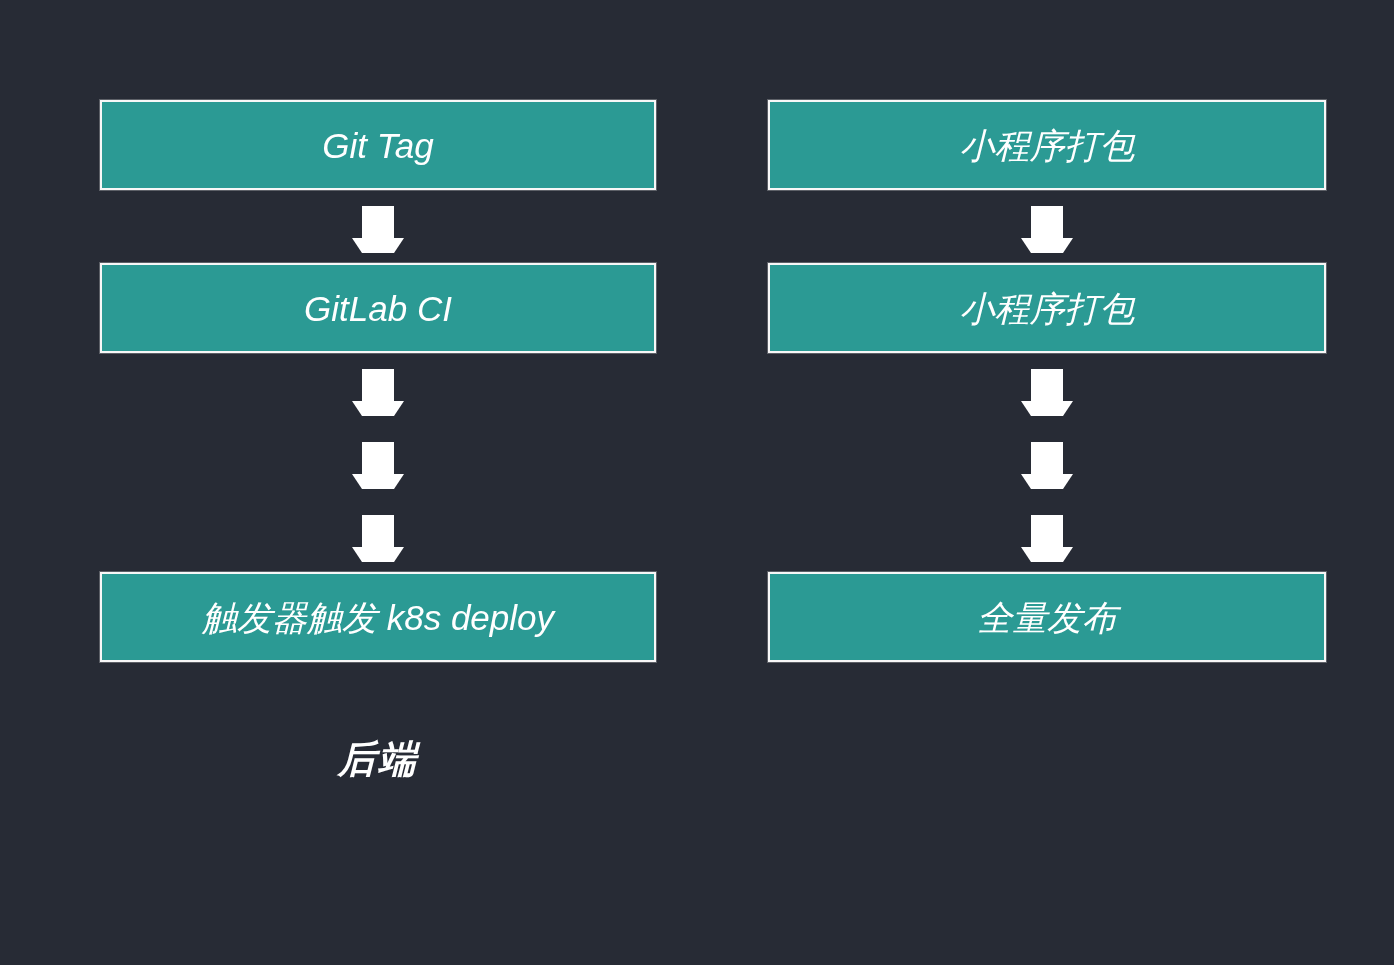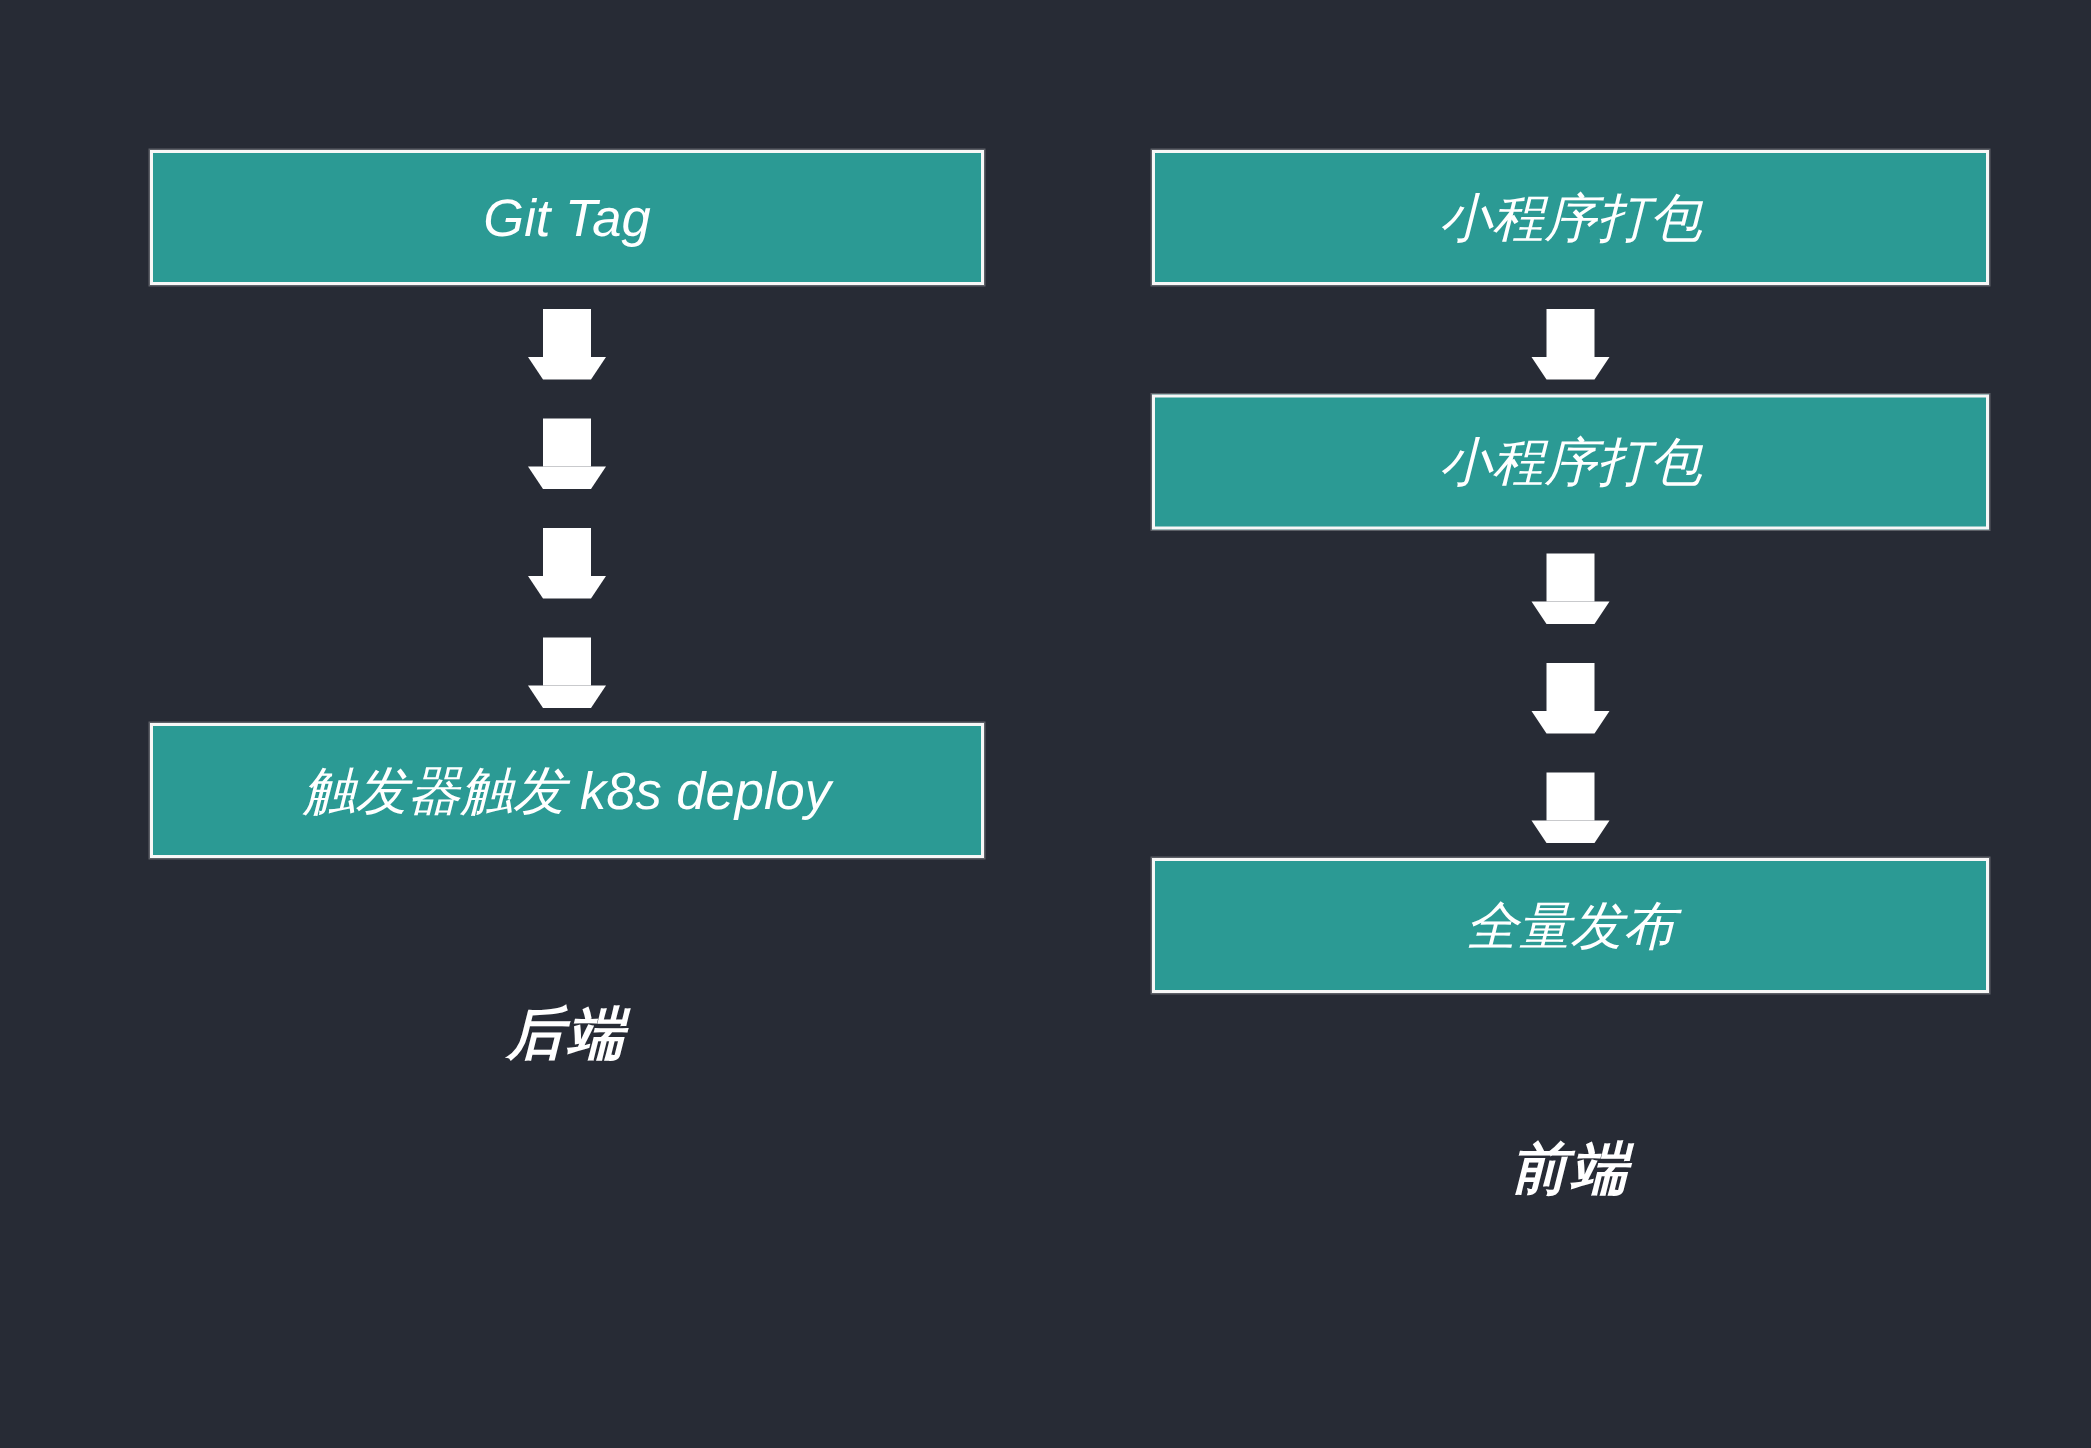--- a/index.html
+++ b/index.html
@@ -58,40 +58,43 @@
     background: var(--arrow);
   }
   .connector .head {
     width: 0;
     height: 0;
     border-left: 10px solid transparent;
     border-right: 10px solid transparent;
     border-top: 15px solid var(--arrow);
   }
   .column-label {
-    margin-top: 76px;
+    margin-top: 56px;
     text-align: center;
     color: var(--text);
     font-size: 38px;
     font-weight: 600;
     letter-spacing: 2px;
   }
 </style>
 </head>
 <body>
 
 <div class="canvas">
 
   <div class="column left">
     <div class="node">
       <span>Git Tag</span>
     </div>
     <div class="connector">
       <div class="line"></div>
       <div class="head"></div>
+    </div>
+    <div class="node">
+      <span>GitLab CI</span>
     </div>
     <div class="connector">
       <div class="line"></div>
       <div class="head"></div>
     </div>
     <div class="connector">
       <div class="line"></div>
       <div class="head"></div>
     </div>
     <div class="connector">
@@ -123,16 +126,15 @@
       <div class="line"></div>
       <div class="head"></div>
     </div>
     <div class="connector">
       <div class="line"></div>
       <div class="head"></div>
     </div>
     <div class="node">
       <span>全量发布</span>
     </div>
-    <div class="column-label">前端</div>
   </div>
 
 </div>
 
 </body></html>

